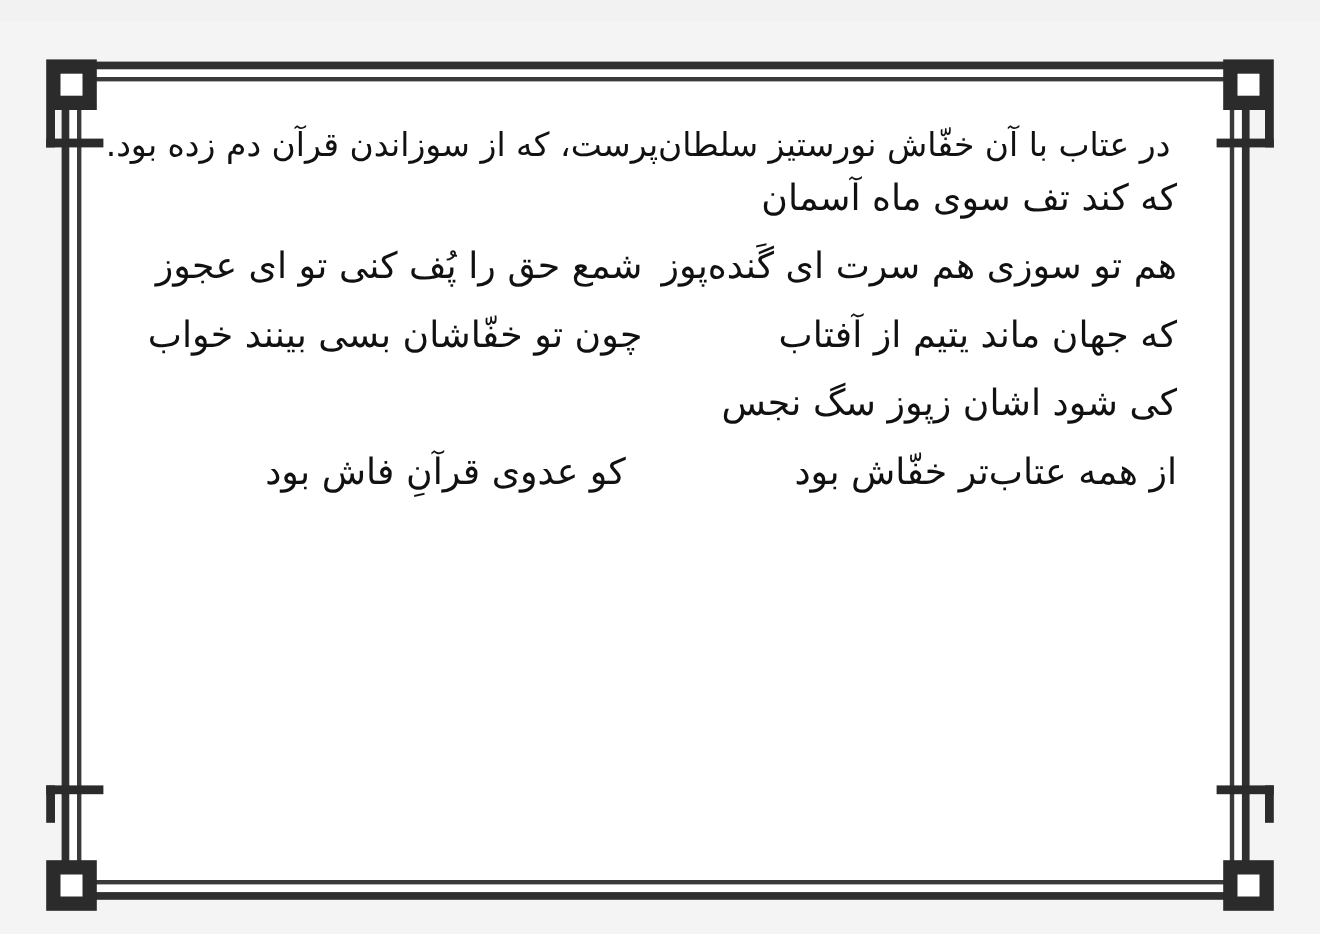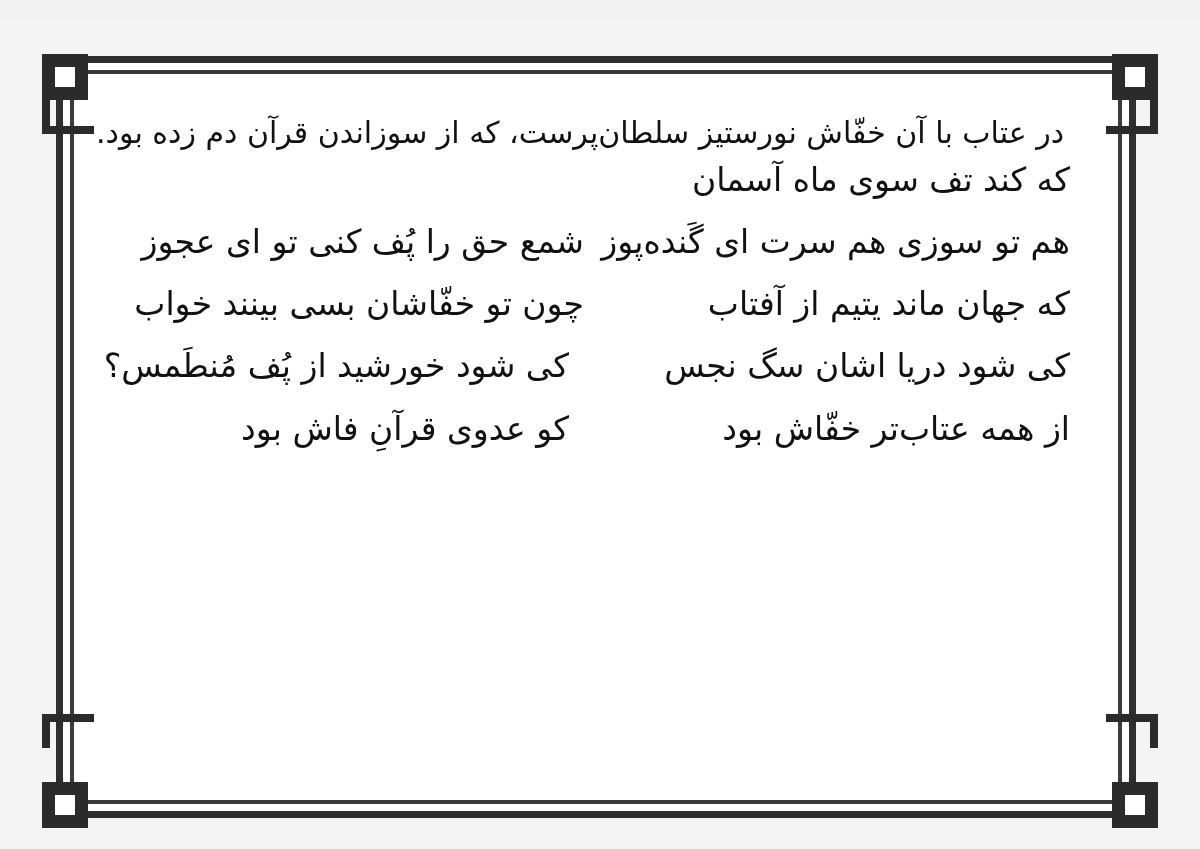--- a/index.html
+++ b/index.html
@@ -164,22 +164,21 @@
         <span class="hemistich second">هم تو سوزی هم سرت ای گَنده‌پوز</span>
         <span class="hemistich first">شمع حق را پُف کنی تو ای عجوز</span>
       </div>
 
       <div class="couplet">
         <span class="hemistich second">که جهان ماند یتیم از آفتاب</span>
         <span class="hemistich first">چون تو خفّاشان بسی بینند خواب</span>
       </div>
 
       <div class="couplet">
-        <span class="hemistich first">کی شود دریا اشان سگ نجس</span>
-        <span class="hemistich second">کی شود خورشید از پُف مُنطَمس؟</span>
+        <span class="hemistich first">کی شود اشان زپوز سگ نجس</span>
       </div>
 
       <div class="couplet">
         <span class="hemistich first">از همه عتاب‌تر خفّاش بود</span>
         <span class="hemistich second">کو عدوی قرآنِ فاش بود</span>
       </div>
 
     </div>
   </div>
 </div>

